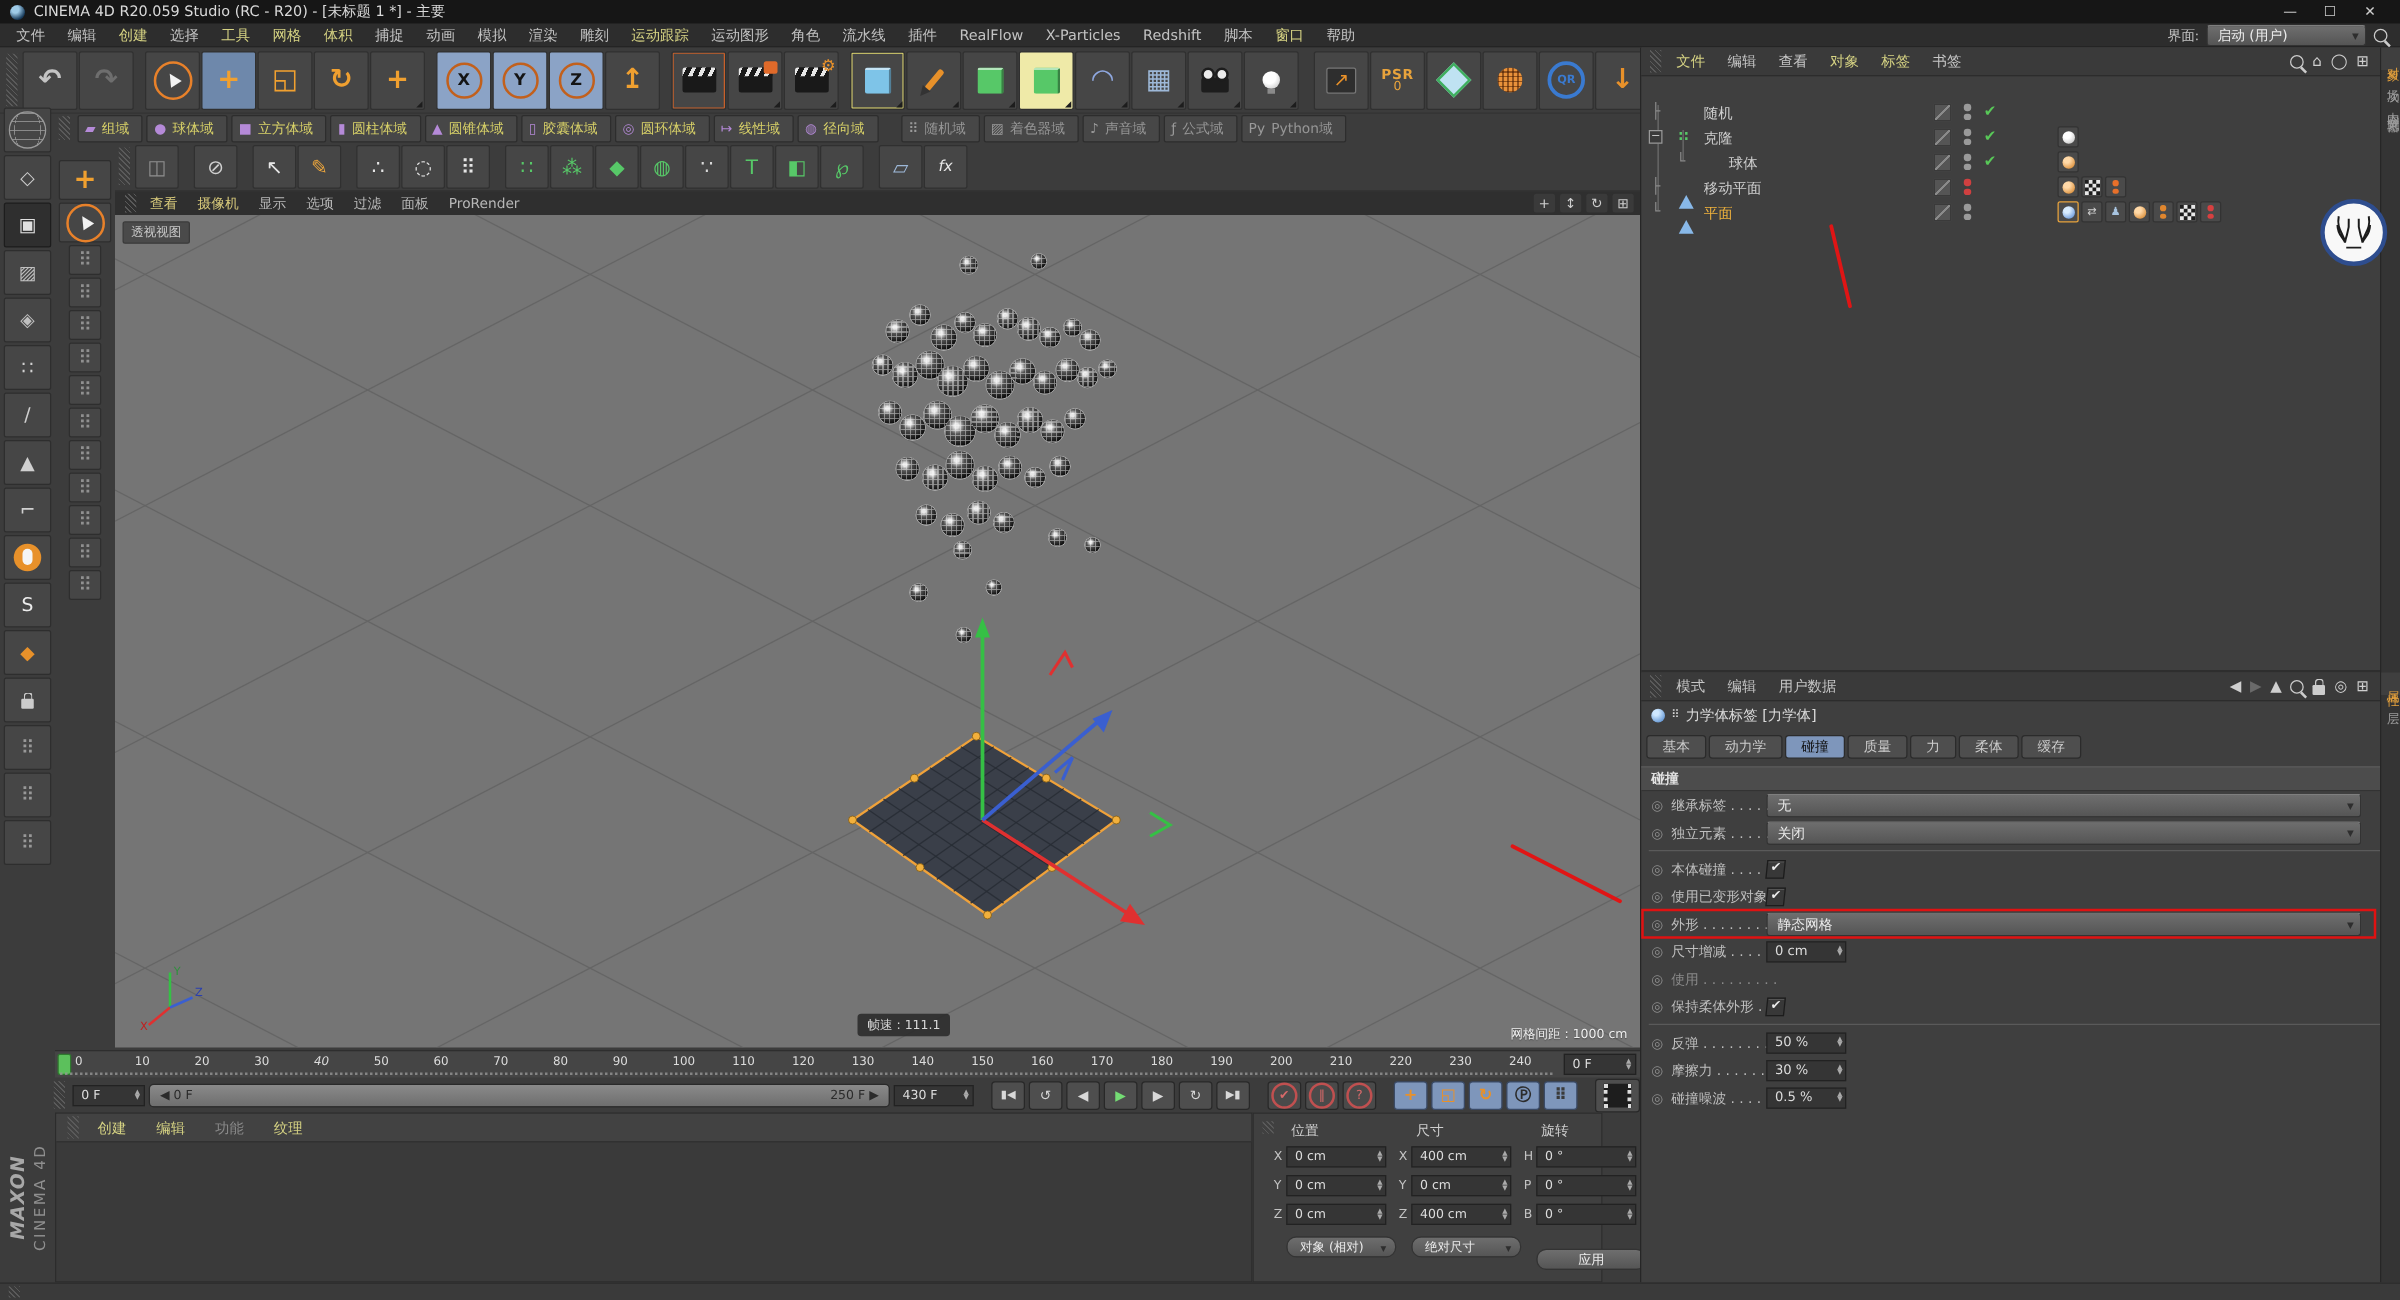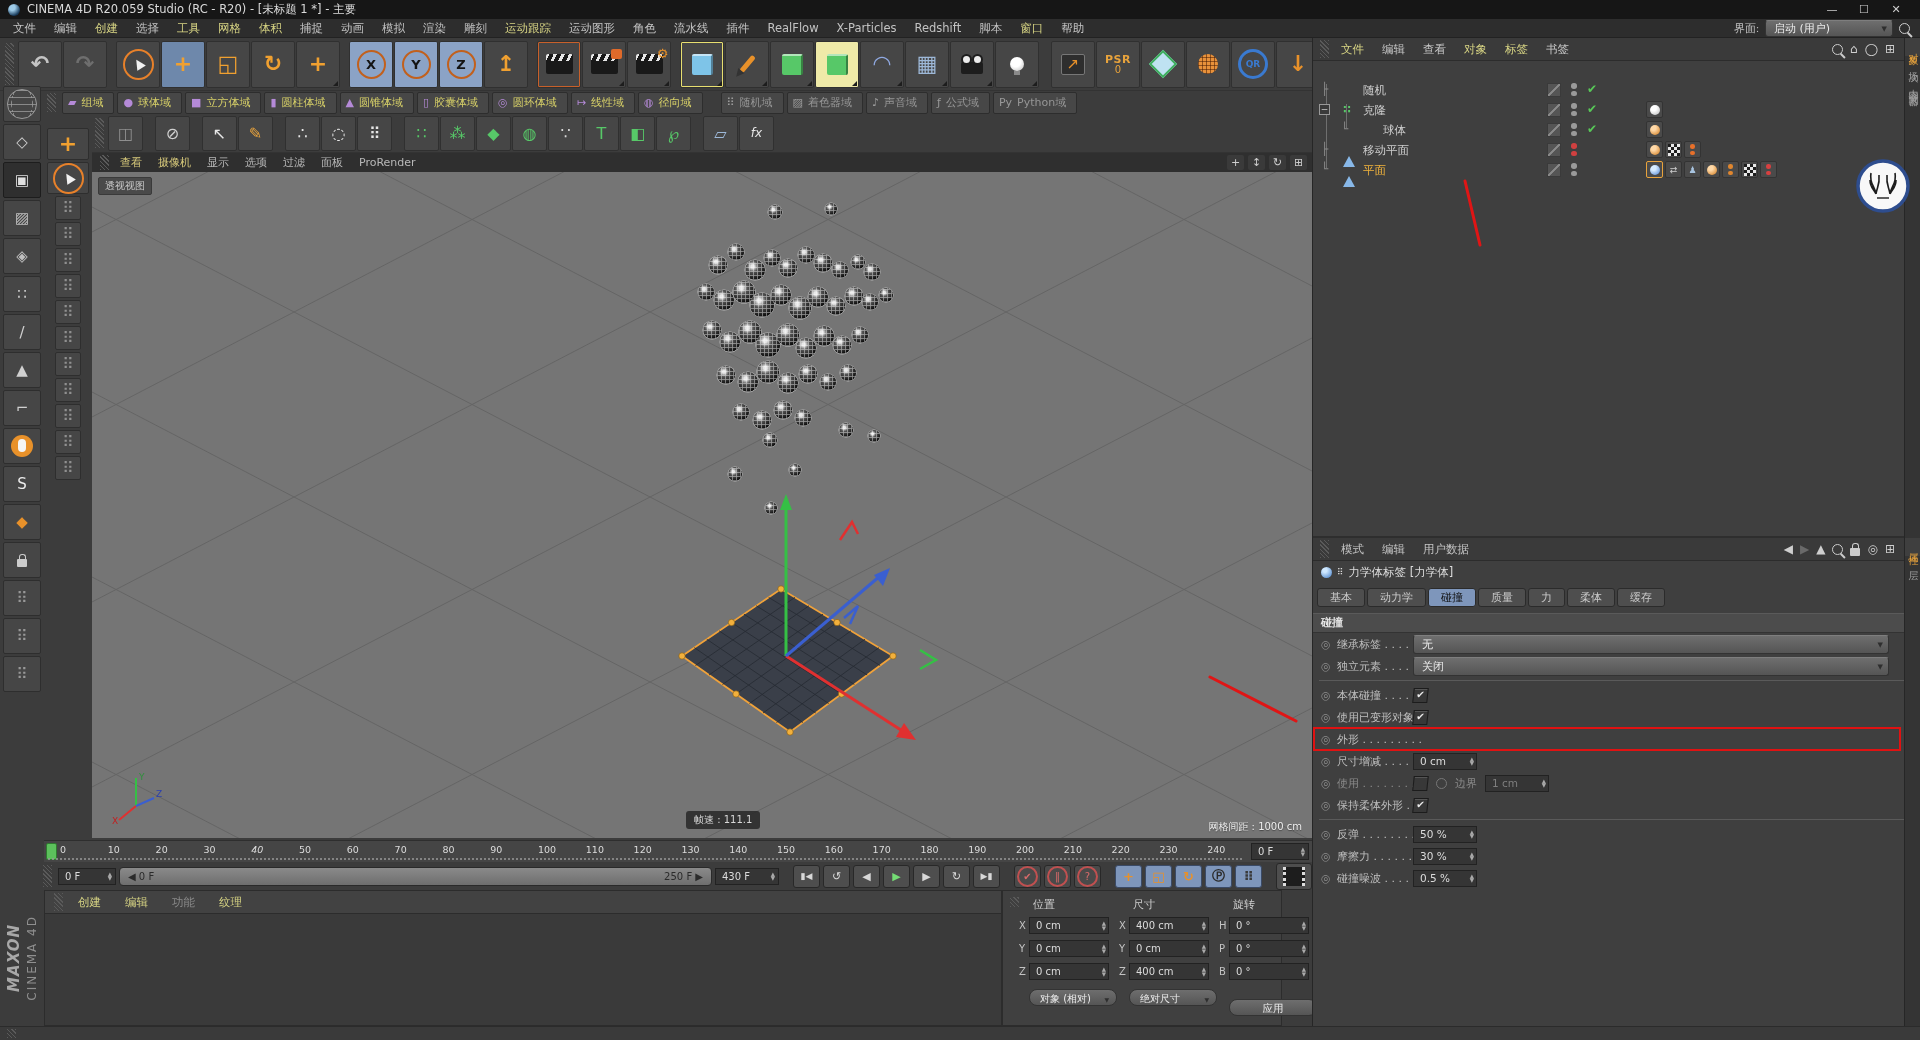--- a/index.html
+++ b/index.html
@@ -1121,49 +1121,40 @@
         <div class="arow" data-name="attribute-row">
           <span class="abullet" data-name="row-bullet-icon">◎</span>
           <span class="alabel" data-name="attribute-label">使用已变形对象</span>
           <div class="actrl">
             <span class="chk" data-name="attribute-checkbox">✔</span>
           </div>
         </div>
         <div class="arow hl" data-name="attribute-row">
           <span class="abullet" data-name="row-bullet-icon">◎</span>
           <span class="alabel" data-name="attribute-label">外形 . . . . . . . . .</span>
+          <div class="actrl">
+            <div class="dd" data-name="attribute-dropdown">静态网格</div>
+          </div>
         </div>
         <div class="arow" data-name="attribute-row">
           <span class="abullet" data-name="row-bullet-icon">◎</span>
           <span class="alabel" data-name="attribute-label">尺寸增减 . . . . .</span>
           <div class="actrl">
             <div class="spin" data-name="attribute-spinner">
               <span>0 cm</span>
               <span class="ar">
                 <i>▲</i>
                 <i>▼</i>
               </span>
             </div>
           </div>
         </div>
         <div class="arow" data-name="attribute-row">
           <span class="abullet" data-name="row-bullet-icon">◎</span>
           <span class="alabel dim" data-name="attribute-label">使用 . . . . . . . . .</span>
-          <div class="actrl">
-            <span class="chk" data-name="use-checkbox"></span>
-            <span class="radio" data-name="boundary-radio"></span>
-            <span class="sublbl" data-name="boundary-label">边界</span>
-            <div class="spin dim" data-name="boundary-spinner">
-              <span>1 cm</span>
-              <span class="ar">
-                <i>▲</i>
-                <i>▼</i>
-              </span>
-            </div>
-          </div>
         </div>
         <div class="arow" data-name="attribute-row">
           <span class="abullet" data-name="row-bullet-icon">◎</span>
           <span class="alabel" data-name="attribute-label">保持柔体外形 .</span>
           <div class="actrl">
             <span class="chk" data-name="attribute-checkbox">✔</span>
           </div>
         </div>
         <div class="asep"></div>
         <div class="arow" data-name="attribute-row">

